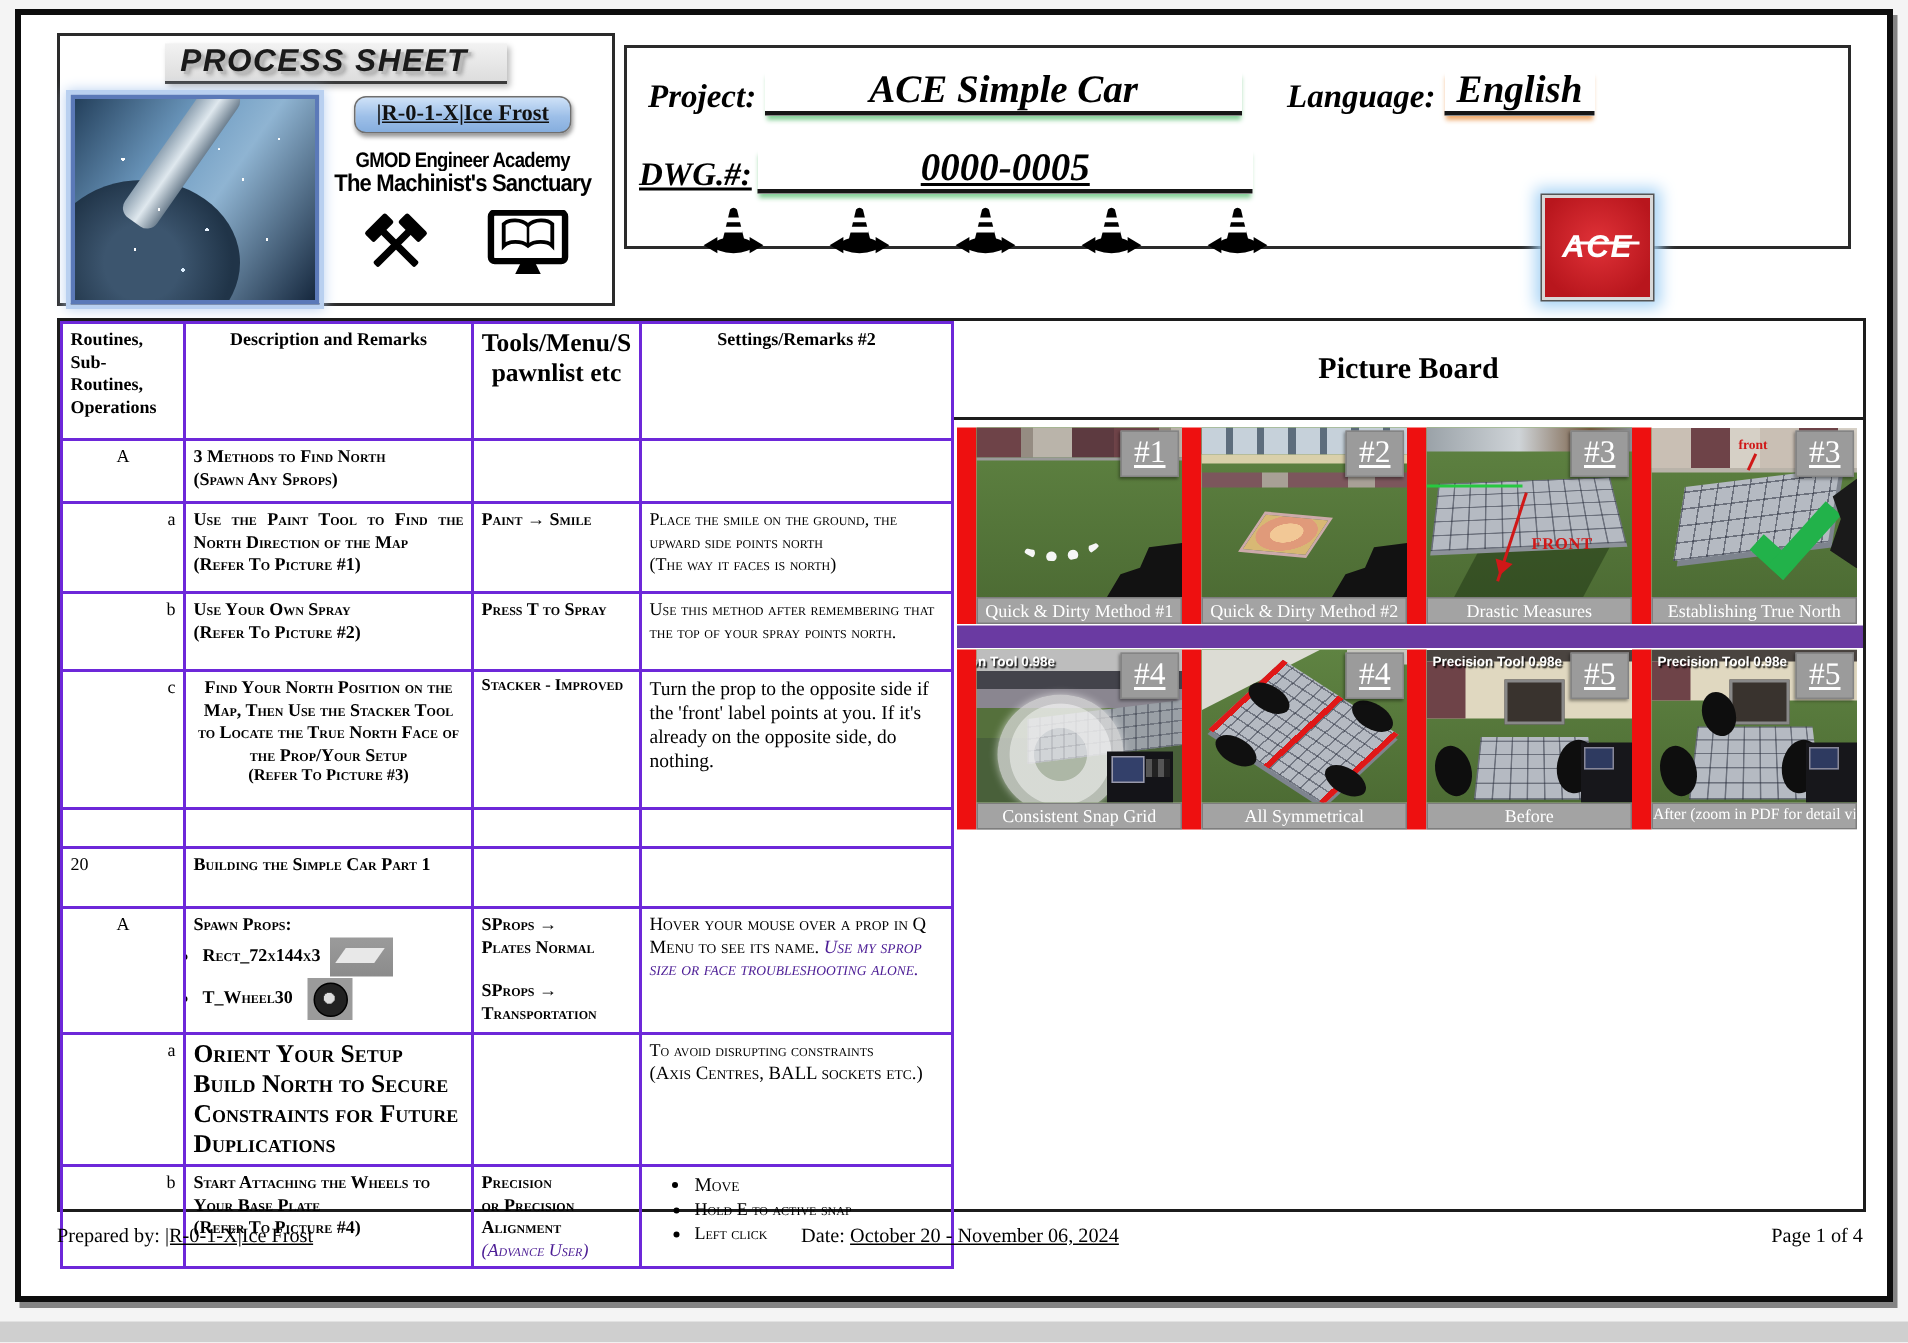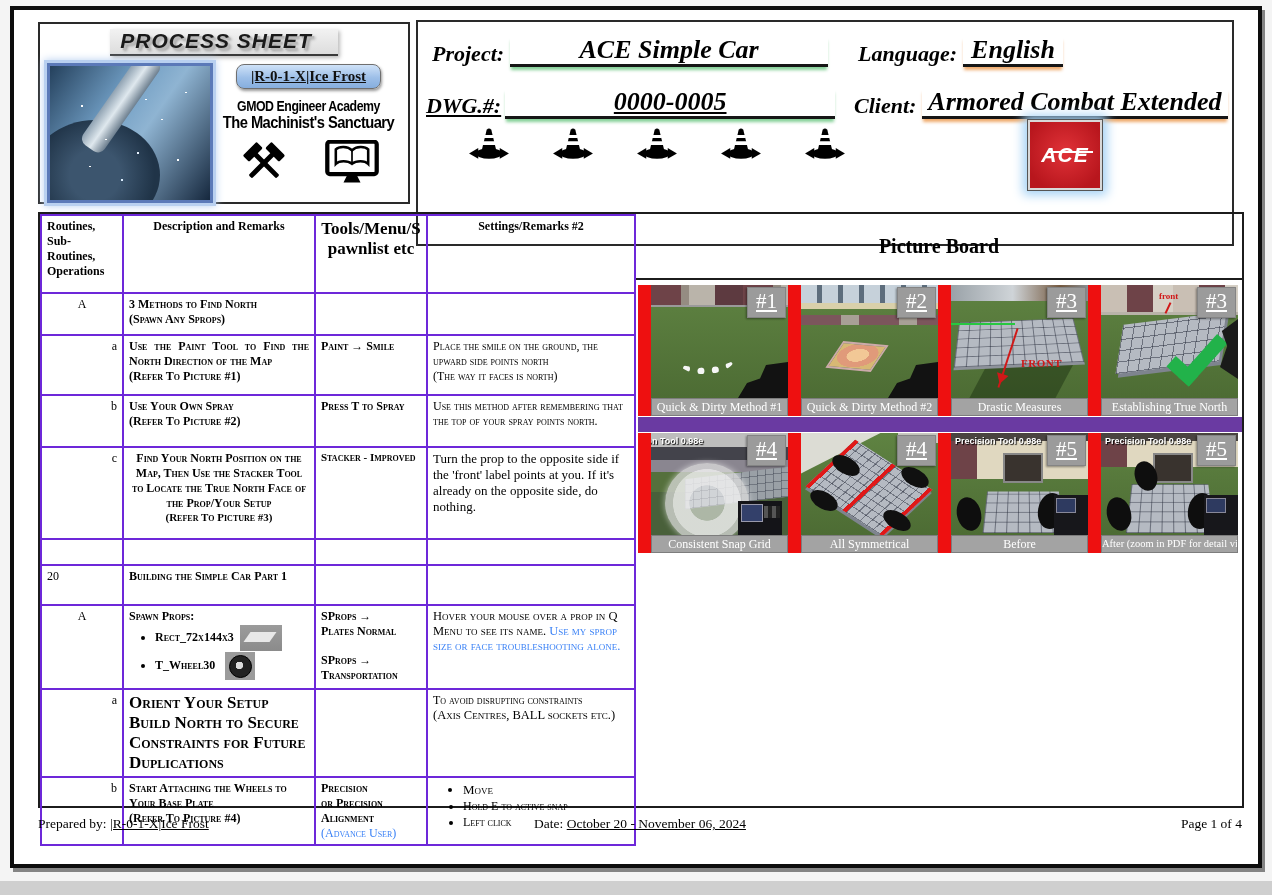--- a/index.html
+++ b/index.html
@@ -36,21 +36,21 @@
        radial-gradient(circle 1px at 60% 25%, #fff 60%, transparent 61%),
        radial-gradient(circle 1px at 85% 20%, #fff 60%, transparent 61%); }
   .hdr-left-info { flex:1; text-align:center; padding-top:2px; }
   .badge-btn { display:inline-block; margin-top:2px; padding:3px 14px; border-radius:8px; border:1px solid #6f6f6f;
      background:linear-gradient(#cfe2f8,#9dbfe8 55%,#86aede); box-shadow:1px 2px 3px #999;
      font-weight:bold; font-size:15px; text-decoration:underline; color:#111; cursor:pointer; }
   .acad1 { margin-top:9px; font-family:"Liberation Sans",sans-serif; font-weight:bold; font-size:14px; letter-spacing:-.5px; transform:scaleX(.88); }
   .acad2 { font-family:"Liberation Sans",sans-serif; font-weight:bold; font-size:16px; letter-spacing:-.6px; transform:scaleX(.92); }
   .icons-row { display:flex; justify-content:center; gap:34px; margin-top:8px; align-items:center; }
 
-  .hdr-right { position:absolute; left:392px; top:2px; right:14px; height:226px; border:2px solid #2a2a2a; }
+  .hdr-right { position:absolute; left:392px; top:12px; right:14px; height:136px; border:2px solid #2a2a2a; }
   .frow { position:absolute; display:flex; align-items:flex-end; }
   .flabel { font-weight:bold; font-style:italic; font-size:22px; white-space:nowrap; }
   .fval { display:inline-block; text-align:center; font-weight:bold; font-style:italic; font-size:26px;
           border-bottom:3px solid #161616; line-height:1.05; padding:0 6px 1px 6px; }
   .ug { box-shadow:0 4px 3px -1px rgba(125,205,145,.95); }
   .uo { box-shadow:0 4px 3px -1px rgba(238,165,100,.95); }
   .cones { position:absolute; left:48px; top:102px; display:flex; gap:38px; }
   .ace-logo { position:absolute; right:130px; top:98px; width:74px; height:70px; background:radial-gradient(circle at 50% 45%, #e03238, #b8161d 80%);
       border:2px solid #d8d8d8; outline:1px solid #555; box-shadow:0 0 10px 5px #a5d2f5; display:flex; align-items:center; justify-content:center; cursor:pointer; }
   .ace-logo span { position:relative; color:#fff; font-weight:bold; font-style:italic; font-size:21px;
@@ -62,27 +62,27 @@
   table.ops { border-collapse:collapse; width:594px; table-layout:fixed; }
   table.ops td, table.ops th { border:2px solid #6d28d9; vertical-align:top; padding:3px 5px; font-size:12px; overflow:hidden; }
   th.h { font-size:15.5px; font-weight:bold; vertical-align:middle; padding:4px 2px; }
   th.h.brk { word-break:break-all; font-size:17px; }
   .c-op  { width:82px; }
   .c-desc{ width:192px; }
   .c-tool{ width:112px; }
   .c-set { width:208px; }
   .sc { font-variant:small-caps; }
   .bold { font-weight:bold; }
-  .red { color:#3b82f6; }
+  .red { color:#4c1d95;font-style:italic; }
   .op-left  { text-align:left; font-size:14px; padding-left:7px; }
   .op-cent  { text-align:center; font-size:15px; }
   .op-right { text-align:right; font-size:14px; padding-right:9px; }
   .just { text-align:justify; }
   .cent { text-align:center; }
-  td ul { margin-left:26px; }
+  td ul { margin-left:6px; }
   td ul li { margin:1px 0; }
   .tool-gap { margin-top:14px; }
   .thumb-plate { display:inline-block; width:42px; height:26px; vertical-align:middle; margin-left:6px;
       background:linear-gradient(#9b9b9b,#8b8b8b); position:relative; }
   .thumb-plate::after { content:""; position:absolute; left:7px; top:7px; width:26px; height:10px; background:#e8e8e8; transform:skewX(-35deg); }
   .thumb-wheel { display:inline-block; width:30px; height:28px; vertical-align:middle; margin-left:10px;
       background:#9b9b9b; position:relative; }
   .thumb-wheel::after { content:""; position:absolute; left:4px; top:3px; width:21px; height:21px; border-radius:50%;
       background:radial-gradient(circle at 45% 45%, #ddd 0 22%, #222 23%); border:1px solid #000; }
 
@@ -241,24 +241,20 @@
         <span class="flabel">Project:</span>
         <span class="fval ug" style="min-width:318px; margin-left:6px;">ACE Simple Car</span>
       </div>
       <div class="frow" style="left:440px; top:14px;">
         <span class="flabel">Language:</span>
         <span class="fval uo" style="min-width:100px; margin-left:6px;">English</span>
       </div>
       <div class="frow" style="left:8px; top:66px;text-decoration:underline;">
         <span class="flabel">DWG.#:</span>
         <span class="fval ug" style="min-width:330px; margin-left:4px;">0000-0005</span>
-      </div>
-      <div class="frow" style="left:436px; top:66px;">
-        <span class="flabel">Client:</span>
-        <span class="fval uo" style="margin-left:6px;">Armored Combat Extended</span>
       </div>
       <div class="cones">
         <span><svg width="46" height="42" viewBox="0 0 60 46">
                 <polygon points="4,34 16,27 16,41" fill="#000"></polygon>
                 <polygon points="56,34 44,27 44,41" fill="#000"></polygon>
                 <ellipse cx="30" cy="34" rx="17" ry="7" fill="#000"></ellipse>
                 <path d="M27 3 Q30 0 33 3 L40 32 L20 32 Z" fill="#000"></path>
                 <rect x="23" y="10" width="14" height="4" fill="#fff" transform="skewX(-3)"></rect>
                 <rect x="21" y="18" width="18" height="5" fill="#fff" transform="skewX(-3)"></rect>
               </svg></span>

